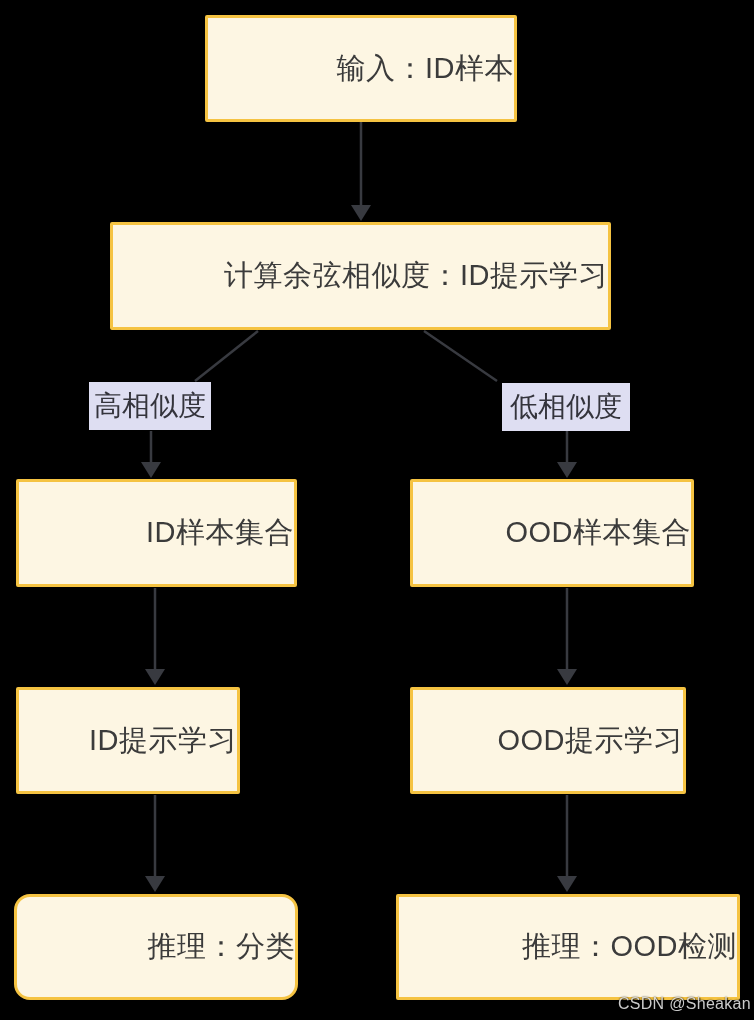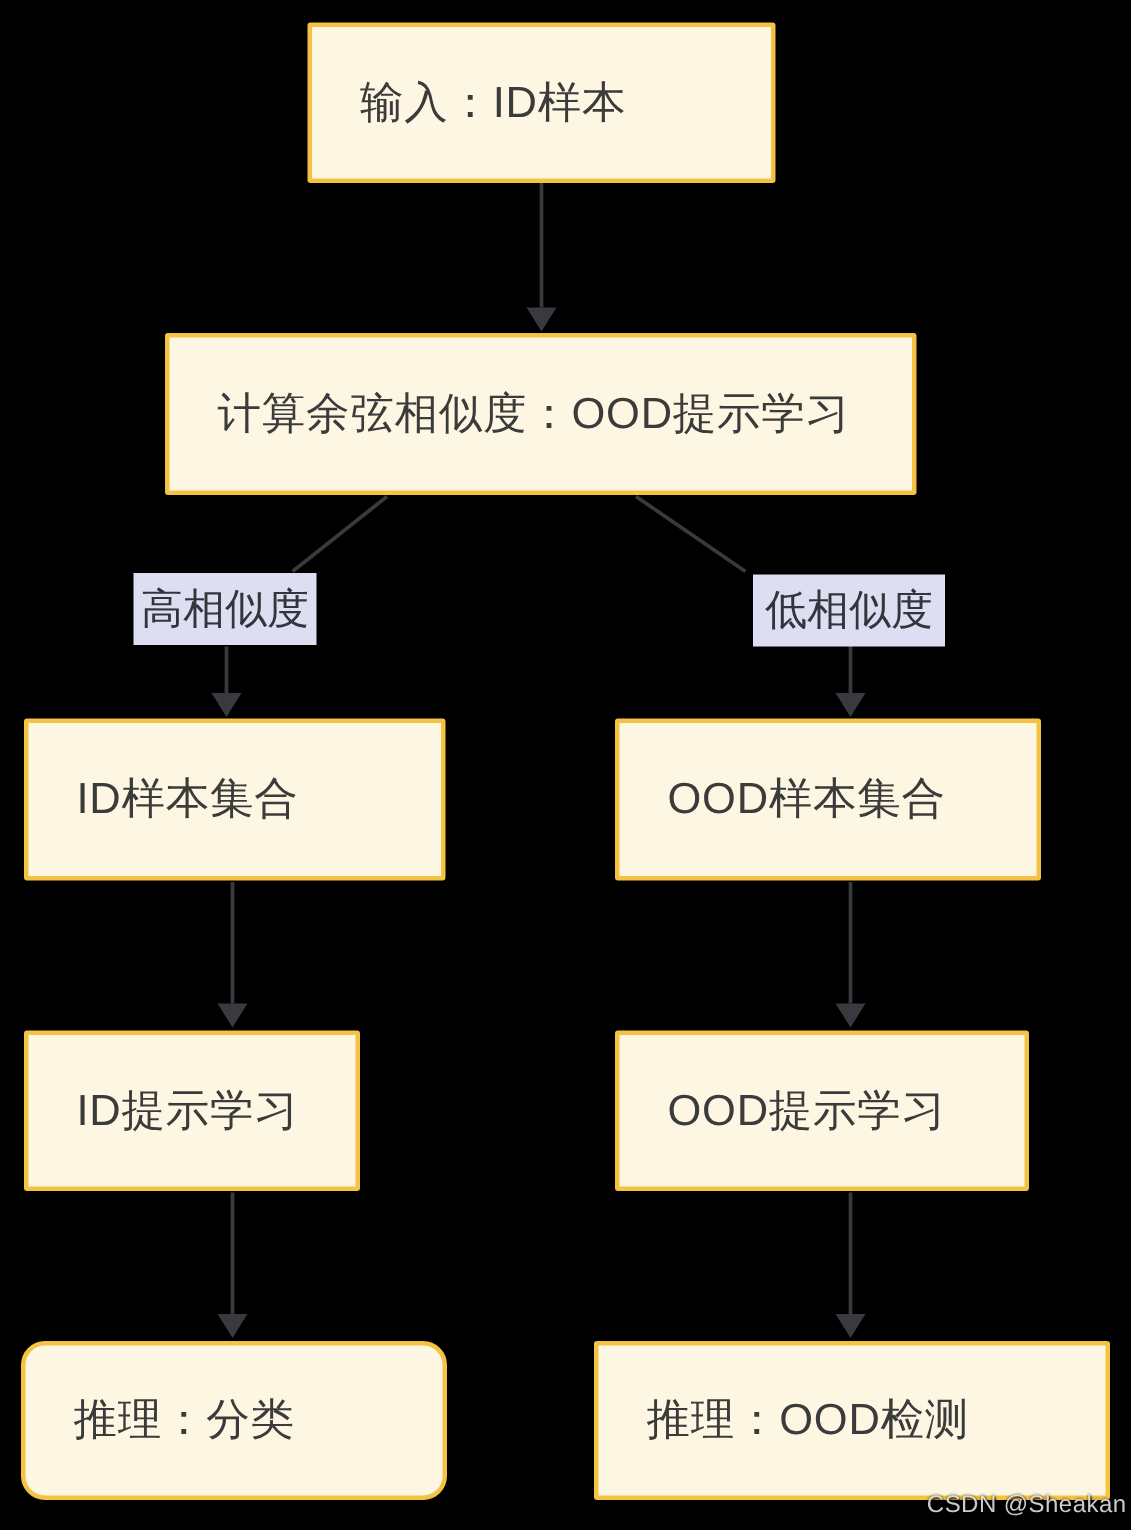--- a/index.html
+++ b/index.html
@@ -41,21 +41,21 @@
     stroke: none;
   }
   .node {
     position: absolute;
     box-sizing: border-box;
     background: var(--node-fill);
     border: 3px solid var(--node-border);
     border-radius: 2px;
     display: flex;
     align-items: center;
-    justify-content: flex-start;
+    justify-content: flex-end;
     z-index: 2;
     color: var(--node-text);
     font-size: 29px;
     letter-spacing: 0.5px;
     white-space: nowrap;
     padding-left: 32px;
   }
   .edge-label {
     position: absolute;
     box-sizing: border-box;
@@ -128,21 +128,21 @@
       <line x1="567" y1="795" x2="567" y2="876"></line>
       <path class="head" d="M557 876 L577 876 L567 892 Z"></path>
     </g>
   </svg>
 
   <div class="node" style="left:205px; top:15px; width:312px; height:107px;">
     <span>输入：ID样本</span>
   </div>
 
   <div class="node" style="left:110px; top:222px; width:501px; height:108px;">
-    <span>计算余弦相似度：OOD提示学习</span>
+    <span>计算余弦相似度：ID提示学习</span>
   </div>
 
   <div class="edge-label" style="left:89px; top:382px; width:122px; height:48px;">
     <span>高相似度</span>
   </div>
 
   <div class="edge-label" style="left:502px; top:383px; width:128px; height:48px;align-items:center;">
     <span>低相似度</span>
   </div>
 

